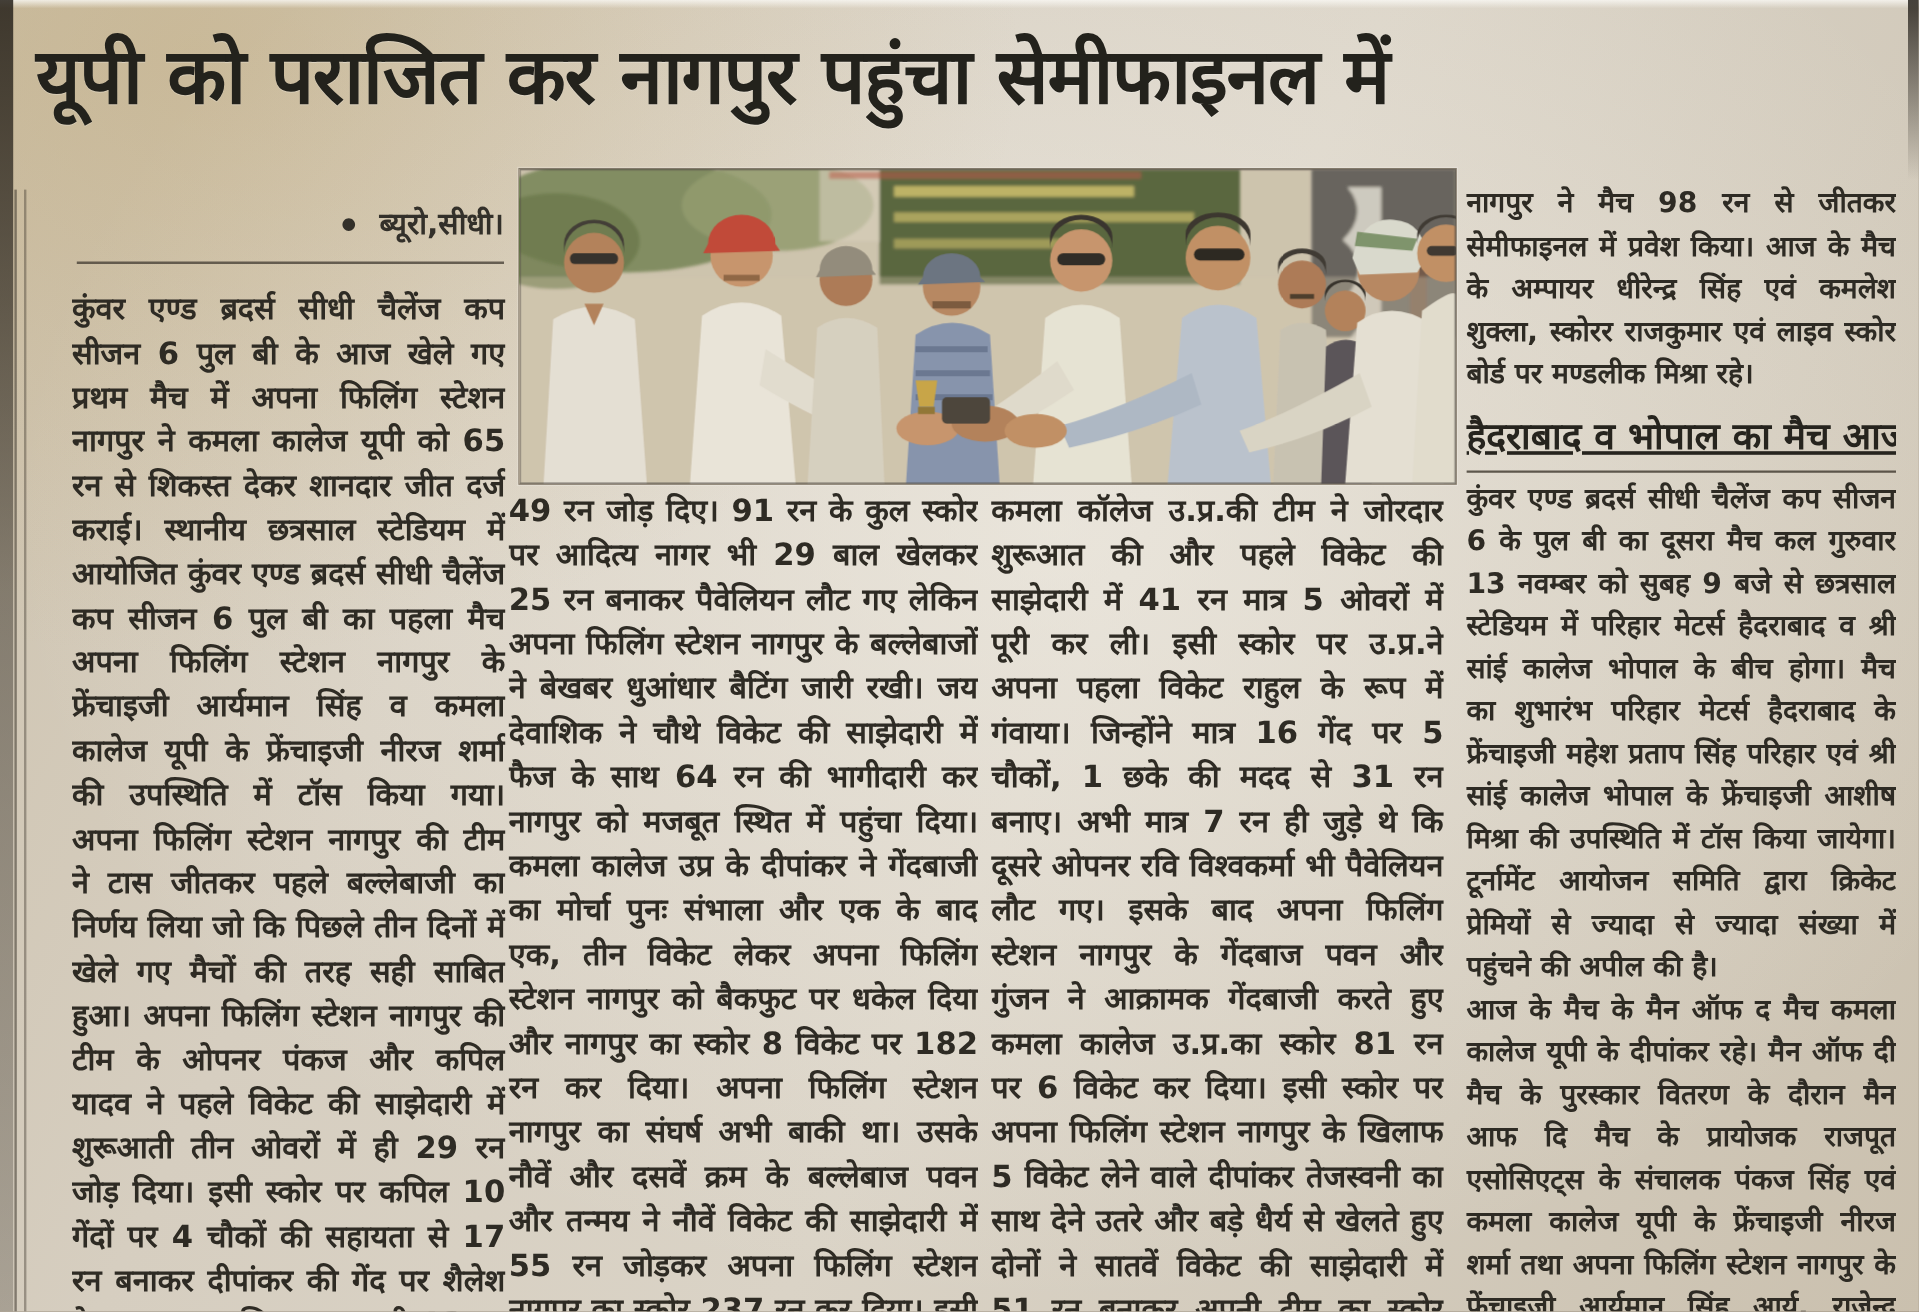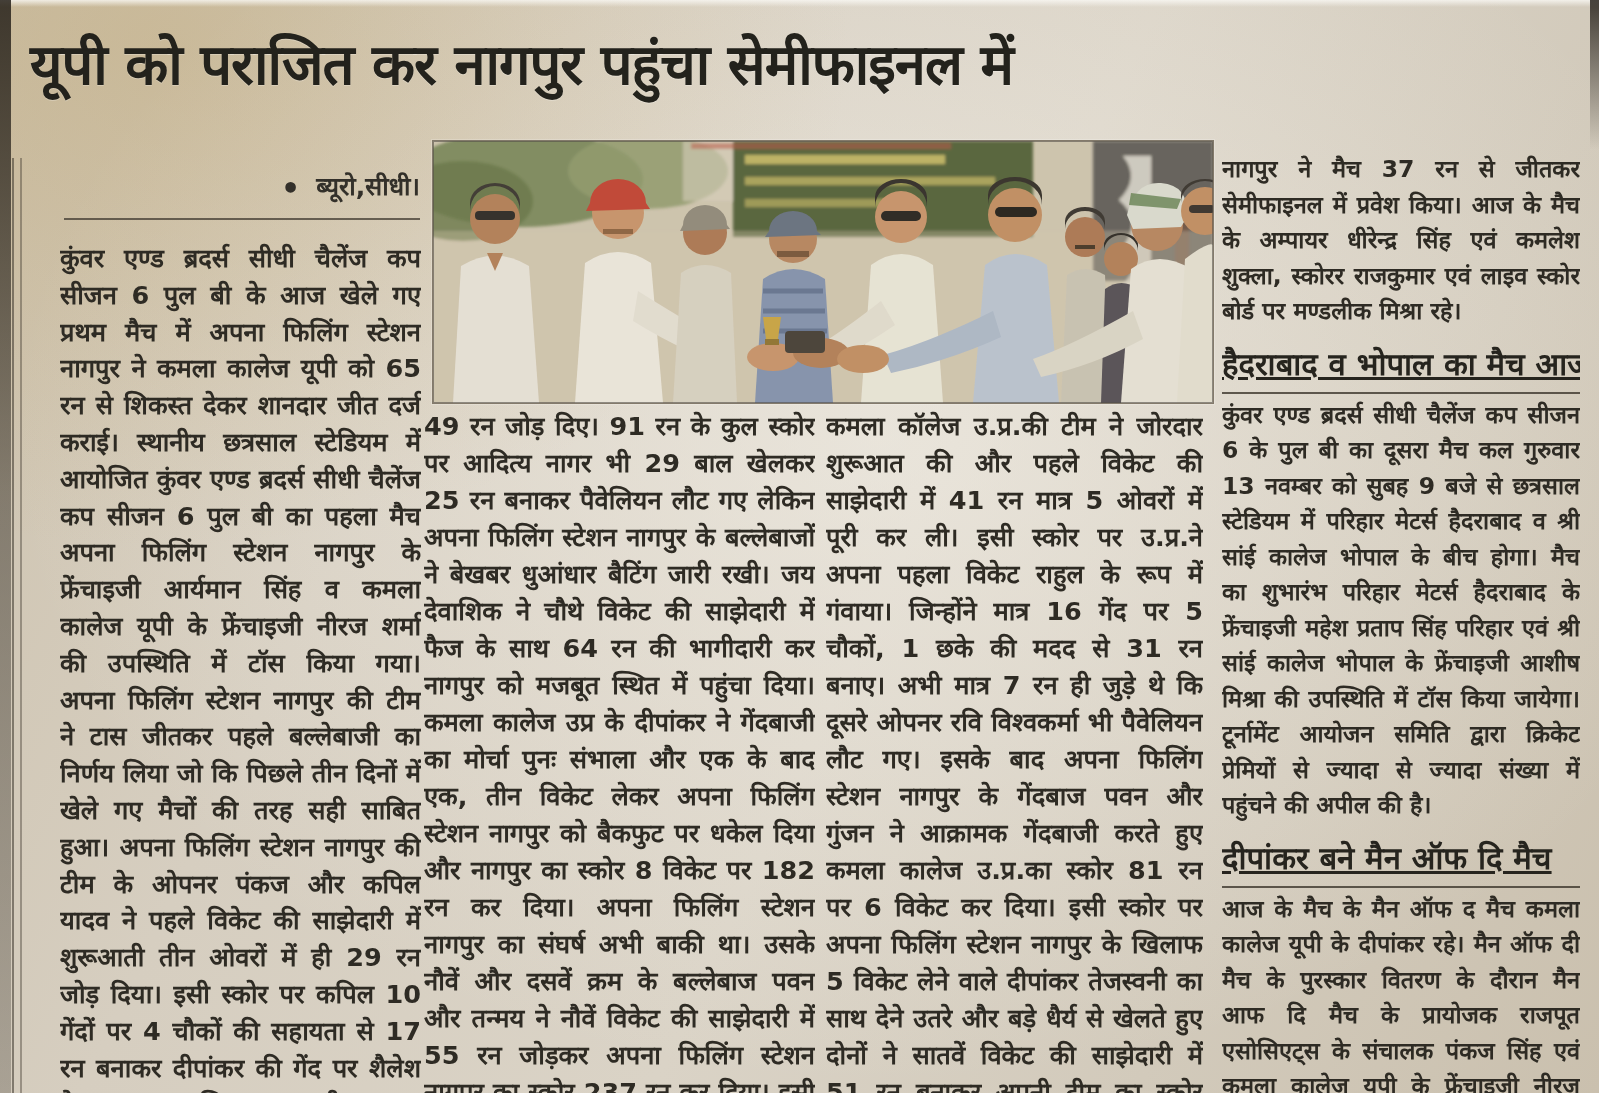--- a/index.html
+++ b/index.html
@@ -22,21 +22,21 @@
     }
   .edge-top{position:absolute;left:0;top:0;right:0;height:7px;
     background:linear-gradient(to bottom, rgba(250,249,245,.8), rgba(250,249,245,0));}
   .edge-right-top{position:absolute;right:0;top:0;width:9px;height:150px;
     background:linear-gradient(to bottom, rgba(40,36,30,.85), rgba(40,36,30,0));}
   .col-rule{position:absolute;left:12px;top:158px;bottom:0;width:6px;
     border-left:2px solid rgba(60,54,44,.55);border-right:2px solid rgba(60,54,44,.40);}
 
   .headline{
     position:absolute;left:30px;top:6px;width:1545px;margin:0;
-    font-size:56px;line-height:118px;font-weight:700;letter-spacing:-1px;
+    font-size:64px;line-height:118px;font-weight:700;letter-spacing:-1px;
     color:#23221c;white-space:nowrap;
     text-shadow:0 1px 0 rgba(255,255,255,.25);
   }
 
   .byline{
     position:absolute;left:62px;top:168px;width:358px;
     text-align:right;font-size:25px;font-weight:700;color:#33302a;
   }
   .byline .bullet{font-size:30px;vertical-align:middle;margin-right:16px;}
   .byline-rule{position:absolute;left:64px;top:218px;width:356px;height:0;
@@ -207,20 +207,19 @@
 
   <div class="col col2">
     <p>49 रन जोड़ दिए। 91 रन के कुल स्कोर पर आदित्य नागर भी 29 बाल खेलकर 25 रन बनाकर पैवेलियन लौट गए लेकिन अपना फिलिंग स्टेशन नागपुर के बल्लेबाजों ने बेखबर धुआंधार बैटिंग जारी रखी। जय देवाशिक ने चौथे विकेट की साझेदारी में फैज के साथ 64 रन की भागीदारी कर नागपुर को मजबूत स्थित में पहुंचा दिया। कमला कालेज उप्र के दीपांकर ने गेंदबाजी का मोर्चा पुनः संभाला और एक के बाद एक, तीन विकेट लेकर अपना फिलिंग स्टेशन नागपुर को बैकफुट पर धकेल दिया और नागपुर का स्कोर 8 विकेट पर 182 रन कर दिया। अपना फिलिंग स्टेशन नागपुर का संघर्ष अभी बाकी था। उसके नौवें और दसवें क्रम के बल्लेबाज पवन और तन्मय ने नौवें विकेट की साझेदारी में 55 रन जोड़कर अपना फिलिंग स्टेशन नागपुर का स्कोर 237 रन कर दिया। इसी स्कोर पर अपना फिलिंग स्टेशन नागपुर की टीम आल आउट हो गई। कमला कालेज उ.प्र.के दीपांकर ने 7 ओवर में 62 रन देकर 5 विकेट लिया। जवाबी पारी खेलने उतरी</p>
   </div>
 
   <div class="col col3">
     <p>कमला कॉलेज उ.प्र.की टीम ने जोरदार शुरूआत की और पहले विकेट की साझेदारी में 41 रन मात्र 5 ओवरों में पूरी कर ली। इसी स्कोर पर उ.प्र.ने अपना पहला विकेट राहुल के रूप में गंवाया। जिन्होंने मात्र 16 गेंद पर 5 चौकों, 1 छके की मदद से 31 रन बनाए। अभी मात्र 7 रन ही जुड़े थे कि दूसरे ओपनर रवि विश्वकर्मा भी पैवेलियन लौट गए। इसके बाद अपना फिलिंग स्टेशन नागपुर के गेंदबाज पवन और गुंजन ने आक्रामक गेंदबाजी करते हुए कमला कालेज उ.प्र.का स्कोर 81 रन पर 6 विकेट कर दिया। इसी स्कोर पर अपना फिलिंग स्टेशन नागपुर के खिलाफ 5 विकेट लेने वाले दीपांकर तेजस्वनी का साथ देने उतरे और बड़े धैर्य से खेलते हुए दोनों ने सातवें विकेट की साझेदारी में 51 रन बनाकर अपनी टीम का स्कोर 132 रन तक पहुंचा दिया. इसी स्कोर पर दीपांकर रन आउट हो गए। इसके बाद कमला कालेज उ.प्र.के बल्लेबाज मैच में वापसी नहीं कर सके। पूरी टीम 172 रन पर आउट हो गई और अपना फिलिंग स्टेशन</p>
   </div>
 
   <div class="col col4">
-    <p>नागपुर ने मैच 37 रन से जीतकर सेमीफाइनल में प्रवेश किया। आज के मैच के अम्पायर धीरेन्द्र सिंह एवं कमलेश शुक्ला, स्कोरर राजकुमार एवं लाइव स्कोर बोर्ड पर मण्डलीक मिश्रा रहे।</p>
+    <p>नागपुर ने मैच 98 रन से जीतकर सेमीफाइनल में प्रवेश किया। आज के मैच के अम्पायर धीरेन्द्र सिंह एवं कमलेश शुक्ला, स्कोरर राजकुमार एवं लाइव स्कोर बोर्ड पर मण्डलीक मिश्रा रहे।</p>
     <h2>हैदराबाद व भोपाल का मैच आज</h2>
     <p>कुंवर एण्ड ब्रदर्स सीधी चैलेंज कप सीजन 6 के पुल बी का दूसरा मैच कल गुरुवार 13 नवम्बर को सुबह 9 बजे से छत्रसाल स्टेडियम में परिहार मेटर्स हैदराबाद व श्री सांई कालेज भोपाल के बीच होगा। मैच का शुभारंभ परिहार मेटर्स हैदराबाद के फ्रेंचाइजी महेश प्रताप सिंह परिहार एवं श्री सांई कालेज भोपाल के फ्रेंचाइजी आशीष मिश्रा की उपस्थिति में टॉस किया जायेगा। टूर्नामेंट आयोजन समिति द्वारा क्रिकेट प्रेमियों से ज्यादा से ज्यादा संख्या में पहुंचने की अपील की है।</p>
-    <h2>दीपांकर बने मैन ऑफ दि मैच</h2>
     <p>आज के मैच के मैन ऑफ द मैच कमला कालेज यूपी के दीपांकर रहे। मैन ऑफ दी मैच के पुरस्कार वितरण के दौरान मैन आफ दि मैच के प्रायोजक राजपूत एसोसिएट्स के संचालक पंकज सिंह एवं कमला कालेज यूपी के फ्रेंचाइजी नीरज शर्मा तथा अपना फिलिंग स्टेशन नागपुर के फ्रेंचाइजी आर्यमान सिंह आर्य, राजेन्द्र मेटर्स के संचालक राजेन्द्र सिंह, कबीर नेटवर्क के संचालक मंटू सिंह व टूर्नामेंट समिति के अध्यक्ष डॉ. अनूप मिश्रा उपस्थित रहे।</p>
   </div>
 
 </div>
 
 </body></html>

